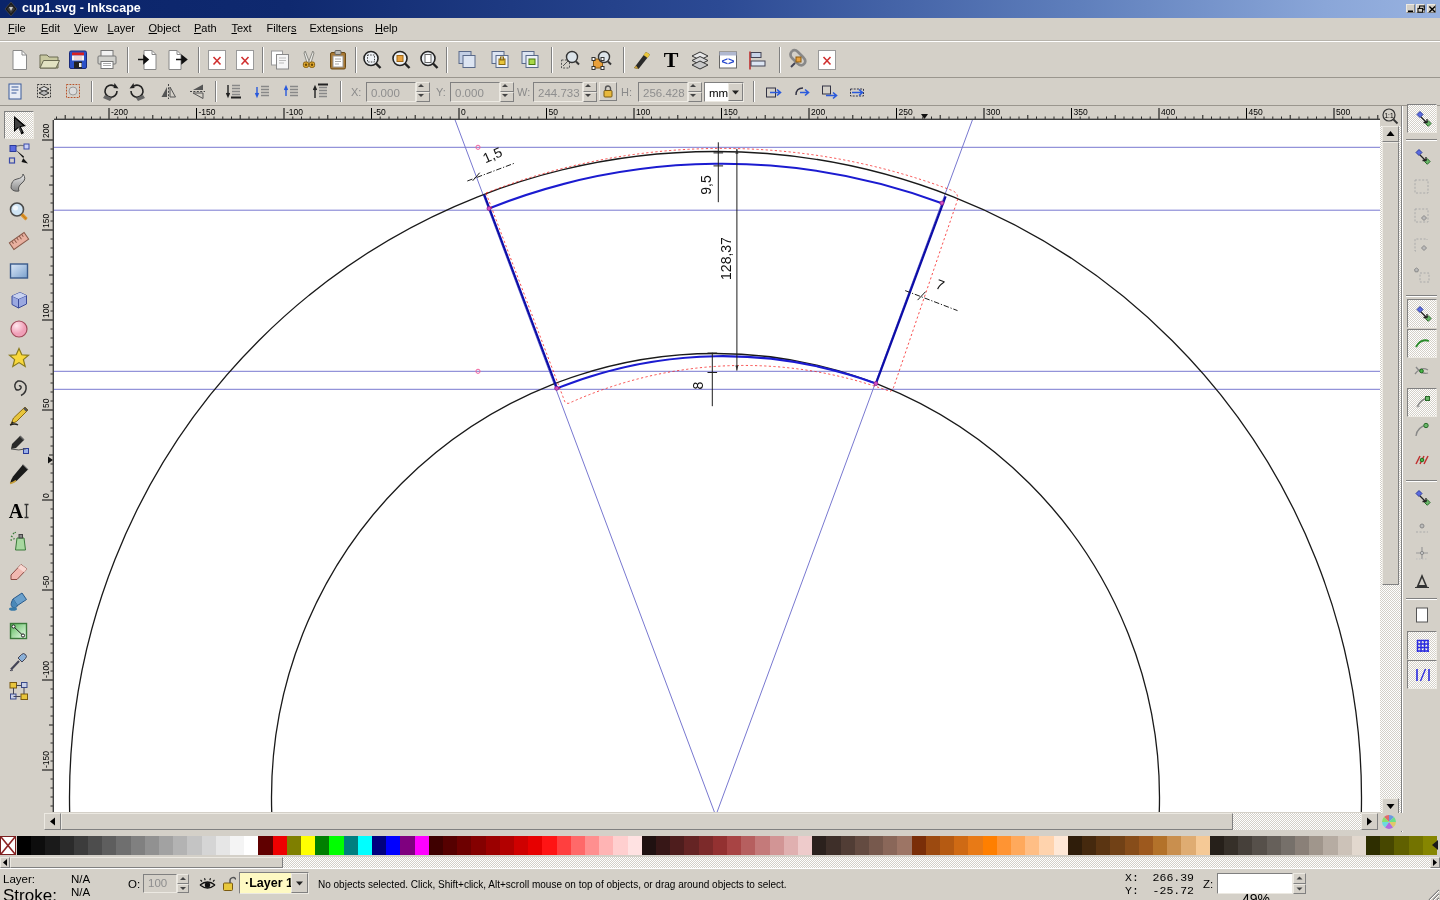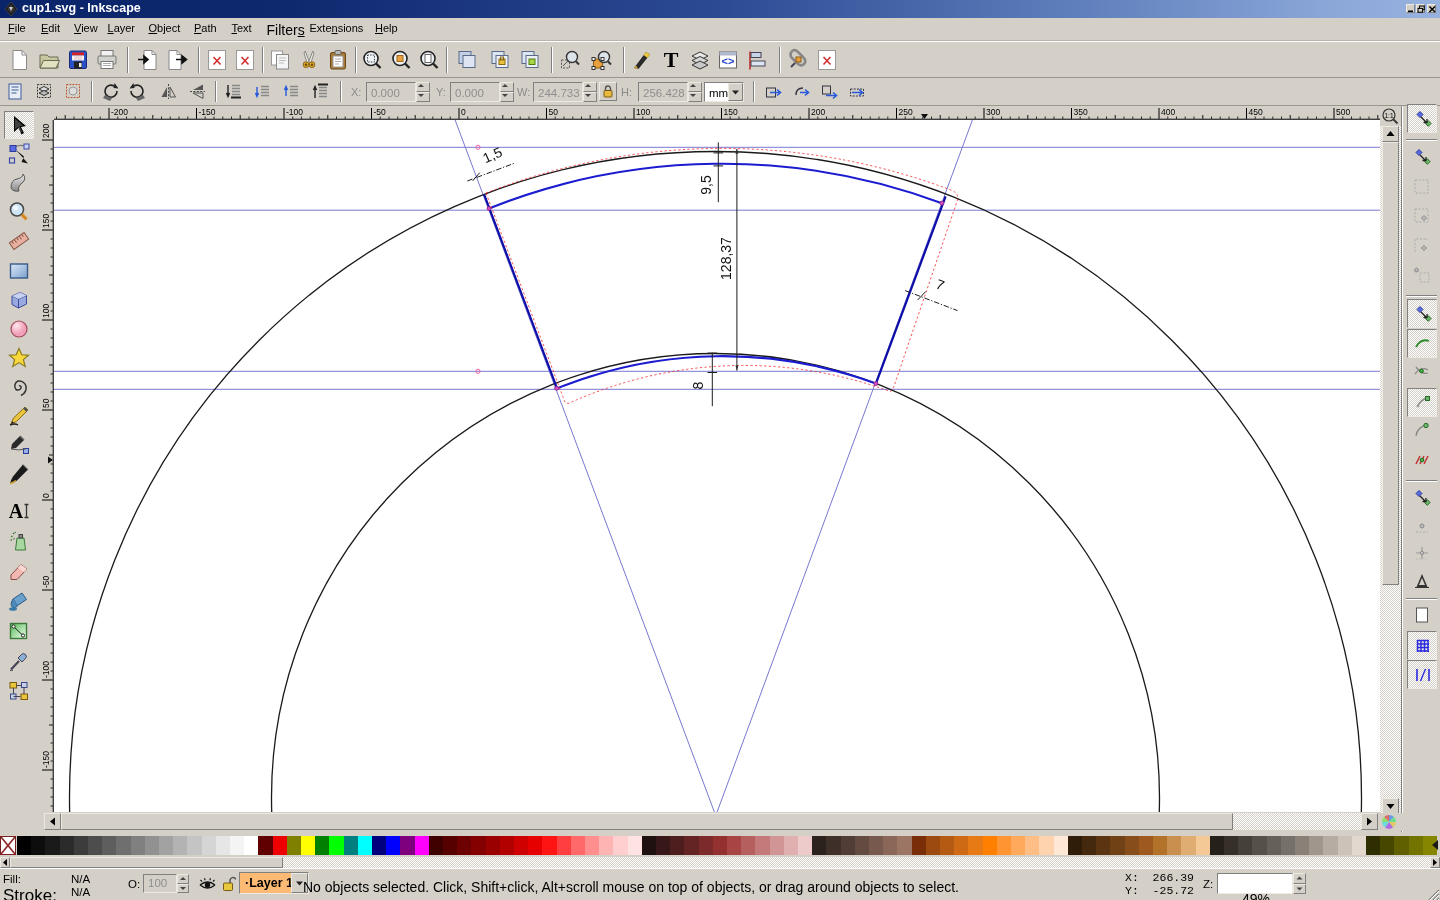--- a/index.html
+++ b/index.html
@@ -39,21 +39,21 @@
     </div>
 </div>
 <div class="abs gs" style="left:0;top:18px;width:1440px;height:23px;background:#d4d0c8;border-bottom:1px solid #b8b4ac">
     <span class="abs" style="left:8px;top:4px;font-size:11px;color:#000"><u>F</u>ile</span>
     <span class="abs" style="left:41px;top:4px;font-size:11px;color:#000"><u>E</u>dit</span>
     <span class="abs" style="left:74px;top:4px;font-size:11px;color:#000"><u>V</u>iew</span>
     <span class="abs" style="left:107.5px;top:4px;font-size:11px;color:#000"><u>L</u>ayer</span>
     <span class="abs" style="left:148.5px;top:4px;font-size:11px;color:#000"><u>O</u>bject</span>
     <span class="abs" style="left:194px;top:4px;font-size:11px;color:#000"><u>P</u>ath</span>
     <span class="abs" style="left:231.5px;top:4px;font-size:11px;color:#000"><u>T</u>ext</span>
-    <span class="abs" style="left:266.5px;top:4px;font-size:14px;color:#000">Filter<u>s</u></span>
+    <span class="abs" style="left:266.5px;top:4px;font-size:11px;color:#000">Filter<u>s</u></span>
     <span class="abs" style="left:309.5px;top:4px;font-size:11px;color:#000">Exte<u>n</u>sions</span>
     <span class="abs" style="left:375px;top:4px;font-size:11px;color:#000"><u>H</u>elp</span>
   </div>
 <div class="abs" style="left:0;top:41px;width:1440px;height:37px;background:#d4d0c8;border-top:1px solid #fff;border-bottom:1px solid #9a968e">
     <svg class="abs icon" style="left:8px;top:6px" width="24" height="24" viewBox="0 0 24 24">
       <path d="M5 2.5 h9 l4.5 4.5 v14.5 h-13.5 z" fill="#fefefe" stroke="#888"></path>
       <path d="M14 2.5 v4.5 h4.5" fill="none" stroke="#888"></path>
     </svg>
     <svg class="abs icon" style="left:37px;top:6px" width="24" height="24" viewBox="0 0 24 24">
       <path d="M3 7 h7 l2 2 h9 v11 h-18 z" fill="#c8c8a0" stroke="#6a6a52"></path>
@@ -1089,21 +1089,21 @@
       </svg>
     </div>
     <div class="abs raised2 btn" style="left:10px;top:0px;width:273px;height:11px"></div>
     <div class="abs raised2 btn" style="left:1430px;top:0px;width:10px;height:11px">
       <svg width="8" height="9">
         <path d="M2 1 L6 4.5 L2 8 z" fill="#000"></path>
       </svg>
     </div>
   </div>
 <div class="abs gs" style="left:0;top:868px;width:1440px;height:32px;background:#d4d0c8;border-top:1px solid #fff">
-    <span class="abs" style="left:3px;top:4px;font-size:11.5px">Fill:</span>
+    <span class="abs" style="left:3px;top:4px;font-size:11.5px">Layer:</span>
     <span class="abs" style="left:3px;top:17px;font-size:17px">Stroke:</span>
     <span class="abs" style="left:71px;top:4px;font-size:11.5px">N/A</span>
     <span class="abs" style="left:71px;top:17px;font-size:11.5px">N/A</span>
     <span class="abs" style="left:128px;top:9px;font-size:11.5px">O:</span>
     <div class="abs sunkenL" style="left:143px;top:5px;width:34px;height:19px;background:#d4d0c8">
       <span style="position:absolute;left:4px;top:2px;font-size:11.5px;color:#8e8e8e">100</span>
     </div>
     <div class="abs" style="left:177px;top:5px;width:12px;height:19px">
       <div class="raised2 btn" style="width:12px;height:9.5px">
         <svg width="10" height="7">
@@ -1118,29 +1118,29 @@
     </div>
     <svg class="abs" style="left:198px;top:7px" width="19" height="16" viewBox="0 0 19 16">
       <path d="M2 9 Q9.5 3 17 9 M2 9 Q9.5 15 17 9" fill="none" stroke="#111" stroke-width="1.3"></path>
       <circle cx="9.5" cy="9" r="2.7" fill="#111"></circle>
       <path d="M4 5.5 L2.5 4 M7.2 4.2 L6.5 2.2 M11.8 4.2 L12.5 2.2 M15 5.5 L16.5 4" stroke="#111" stroke-width="1.1"></path>
     </svg>
     <svg class="abs" style="left:221px;top:6px" width="15" height="18" viewBox="0 0 15 18">
       <rect x="2.5" y="8" width="9" height="7.5" rx="1" fill="#e8c83c" stroke="#7a5a10"></rect>
       <path d="M9 8 V5.5 a3 3 0 0 1 5.8-1" fill="none" stroke="#555" stroke-width="1.5"></path>
     </svg>
-    <div class="abs sunkenL" style="left:239px;top:3px;width:70px;height:22px;background:#fdba74">
+    <div class="abs sunkenL" style="left:239px;top:3px;width:70px;height:22px;background:#fef9c3">
       <span style="position:absolute;left:5px;top:3px;font-size:12.5px;font-weight:bold;color:#000">·Layer 1</span>
       <div class="raised2 btn abs" style="right:0;top:0;width:17px;height:20px">
         <svg width="15" height="18">
           <path d="M4 7.5 L7.5 11.5 L11 7.5 z" fill="#222"></path>
         </svg>
       </div>
     </div>
-    <span class="abs" style="left:303px;top:10px;font-size:14px;color:#000">No objects selected. Click, Shift+click, Alt+scroll mouse on top of objects, or drag around objects to select.</span>
+    <span class="abs" style="left:318px;top:10px;font-size:10px;color:#000">No objects selected. Click, Shift+click, Alt+scroll mouse on top of objects, or drag around objects to select.</span>
     <div class="abs" style="left:1125px;top:2px;font-size:11.5px;font-family:'Liberation Mono',monospace;color:#000">X:&nbsp;&nbsp;266.39<br>Y:&nbsp;&nbsp;-25.72</div>
     <span class="abs" style="left:1203px;top:9px;font-size:11.5px">Z:</span>
     <div class="abs sunkenL" style="left:1217px;top:4px;width:76px;height:21px;background:#fff">
       <span style="position:absolute;left:24px;top:17px;font-size:14px;color:#000">49%</span>
     </div>
     <div class="abs" style="left:1293px;top:4px;width:13px;height:21px">
       <div class="raised2 btn" style="width:13px;height:10.5px">
         <svg width="11" height="8">
           <path d="M2.5 5.5 L5.5 2.5 L8.5 5.5 z" fill="#444"></path>
         </svg>

